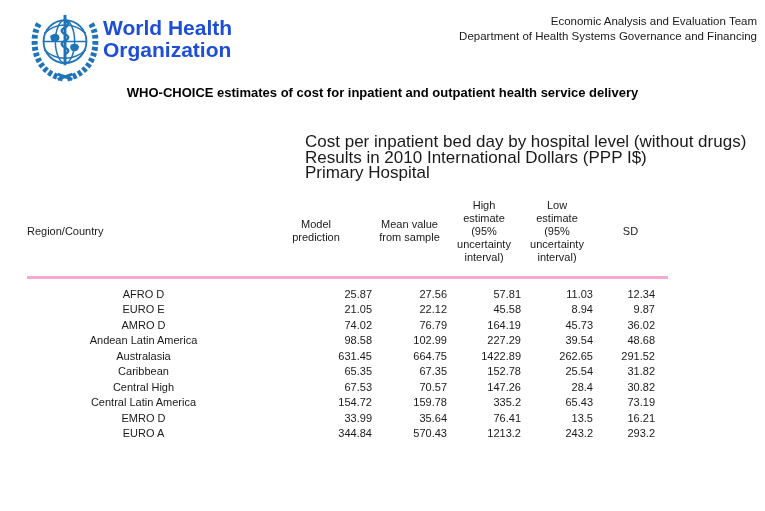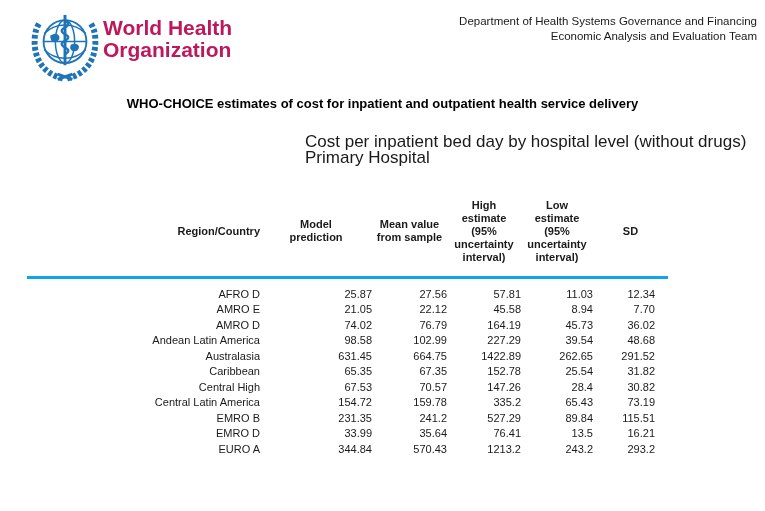--- a/index.html
+++ b/index.html
@@ -9,56 +9,56 @@
     overflow: hidden;
     position: relative;
     font-family: "Liberation Sans", sans-serif;
     color: #1a1a1a;
   }
   
   .emblem { position: absolute; left: 28px; top: 8px; width: 74px; height: 76px; }
   .logo-text {
     position: absolute; left: 103px; top: 17px;
     font-size: 21px; font-weight: bold; line-height: 22px;
-    color: #be185d; letter-spacing: 0px;
+    color: #1d4ed8; letter-spacing: 0px;
   }
   .team-block {
     position: absolute; right: 8px; top: 14px;
     text-align: right; font-size: 11.5px; line-height: 15px; color: #1a1a1a;
   }
   
   .doc-title {
-    position: absolute; left: 0; top: 96px; width: 100%;
+    position: absolute; left: 0; top: 85px; width: 100%;
     text-align: center; font-size: 13px; font-weight: bold; color: #000;
   }
   .subtitle-block {
     position: absolute; left: 305px; top: 134px;
     font-size: 17px; line-height: 15.5px; color: #1a1a1a;
   }
   
   .cost-table-wrap { position: absolute; left: 27px; top: 186px; width: 641px; }
   table.cost-table {
     width: 641px; border-collapse: collapse; table-layout: fixed;
     font-size: 11px; color: #1a1a1a;
   }
   table.cost-table thead th {
-    font-weight: bold; vertical-align: middle;
+    font-weight: normal; vertical-align: middle;
     height: 90px; padding: 0; line-height: 13px;
-    border-bottom: 3px solid #0ea5e9;
+    border-bottom: 3px solid #f9a8d4;
     white-space: pre-line;
   }
-  th.region-h { text-align: right; padding-left: 3px; }
+  th.region-h { text-align: left; padding-left: 3px; }
   th.num-h { text-align: center; }
   th.sd-h { padding-right: 13px; }
   table.cost-table tbody td {
     padding: 0; line-height: 15.45px; white-space: nowrap;
     overflow: hidden;
   }
   table.cost-table tbody tr:first-child td { padding-top: 8px; }
-  td.region { text-align: right; padding-left: 3px; }
+  td.region { text-align: center; padding-left: 3px; }
   td.num { text-align: right; }
   td.num.last { padding-right: 13px; }
 </style>
 </head>
 <body>
 
 <svg class="emblem" viewBox="0 0 100 100" xmlns="http://www.w3.org/2000/svg" aria-hidden="true">
 
   <path d="M 47 94 C 22 88 8 68 9 42 C 9 32 12 24 16 18" fill="none" stroke="#1f74b8" stroke-width="8" stroke-dasharray="5 3"></path>
   <path d="M 53 94 C 78 88 92 68 91 42 C 91 32 88 24 84 18" fill="none" stroke="#1f74b8" stroke-width="8" stroke-dasharray="5 3"></path>
@@ -74,28 +74,29 @@
   <line x1="50" y1="8" x2="50" y2="76" stroke="#1f74b8" stroke-width="4"></line>
   <path d="M 50 16 q 9 4 0 9 q -9 4 0 9 q 9 4 0 9 q -9 4 0 9 q 9 4 0 9" fill="none" stroke="#1f74b8" stroke-width="3"></path>
 </svg>
 
 <div class="logo-text">
   <div>World Health</div>
   <div>Organization</div>
 </div>
 
 <div class="team-block">
+  <div>Economic Analysis and Evaluation Team</div>
   <div>Department of Health Systems Governance and Financing</div>
-  <div>Economic Analysis and Evaluation Team</div>
 </div>
 
 <div class="doc-title">WHO-CHOICE estimates of cost for inpatient and outpatient health service delivery</div>
 
 <div class="subtitle-block">
   <div>Cost per inpatient bed day by hospital level (without drugs)</div>
+  <div>Results in 2010 International Dollars (PPP I$)</div>
   <div>Primary Hospital</div>
 </div>
 
 <div class="cost-table-wrap">
   <table class="cost-table">
     <colgroup>
       <col style="width:233px">
         <col style="width:112px">
         <col style="width:75px">
       <col style="width:74px">
@@ -125,26 +126,26 @@
     <tbody>
         <tr>
           <td class="region">AFRO D</td>
           <td class="num">25.87</td>
           <td class="num">27.56</td>
           <td class="num">57.81</td>
           <td class="num">11.03</td>
           <td class="num last">12.34</td>
         </tr>
         <tr>
-          <td class="region">AMRO E</td>
+          <td class="region">EURO E</td>
           <td class="num">21.05</td>
           <td class="num">22.12</td>
           <td class="num">45.58</td>
           <td class="num">8.94</td>
-          <td class="num last">7.70</td>
+          <td class="num last">9.87</td>
         </tr>
         <tr>
           <td class="region">AMRO D</td>
           <td class="num">74.02</td>
           <td class="num">76.79</td>
           <td class="num">164.19</td>
           <td class="num">45.73</td>
           <td class="num last">36.02</td>
         </tr>
         <tr>
@@ -181,28 +182,20 @@
         </tr>
         <tr>
           <td class="region">Central Latin America</td>
           <td class="num">154.72</td>
           <td class="num">159.78</td>
           <td class="num">335.2</td>
           <td class="num">65.43</td>
           <td class="num last">73.19</td>
         </tr>
         <tr>
-          <td class="region">EMRO B</td>
-          <td class="num">231.35</td>
-          <td class="num">241.2</td>
-          <td class="num">527.29</td>
-          <td class="num">89.84</td>
-          <td class="num last">115.51</td>
-        </tr>
-        <tr>
           <td class="region">EMRO D</td>
           <td class="num">33.99</td>
           <td class="num">35.64</td>
           <td class="num">76.41</td>
           <td class="num">13.5</td>
           <td class="num last">16.21</td>
         </tr>
         <tr>
           <td class="region">EURO A</td>
           <td class="num">344.84</td>

